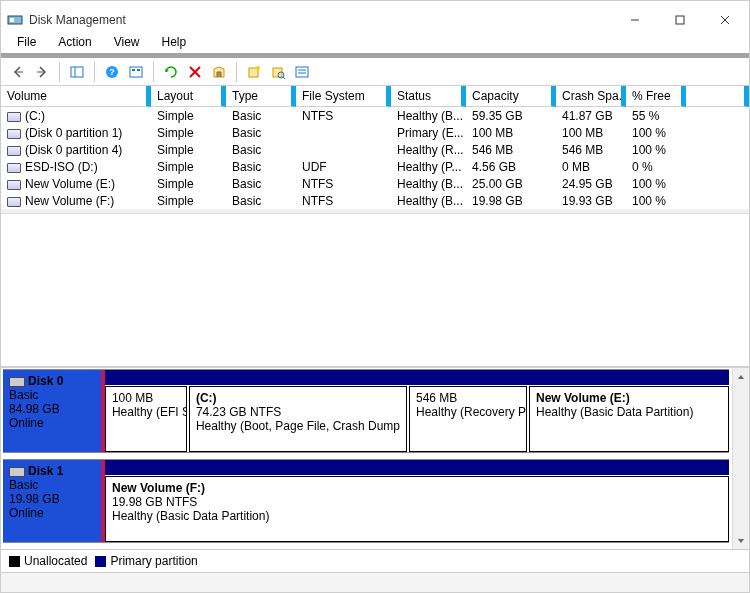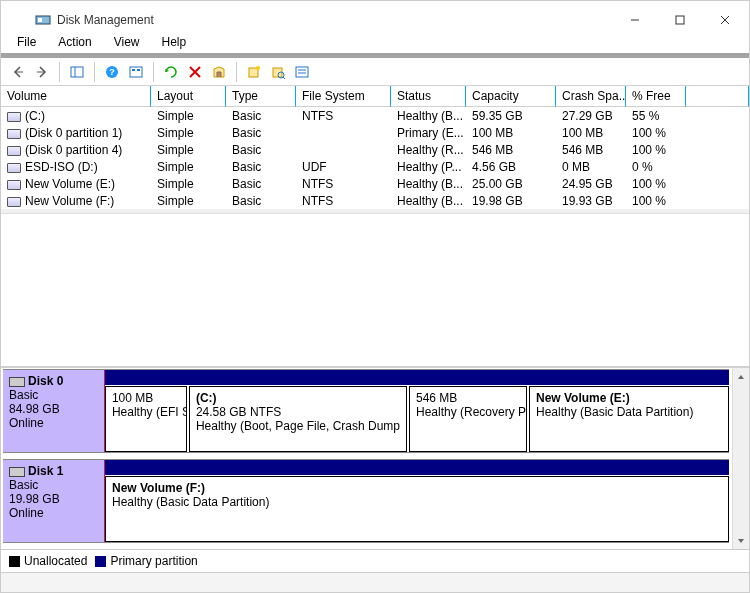--- a/index.html
+++ b/index.html
@@ -14,21 +14,20 @@
   display: flex;
   flex-direction: column;
   border: 1px solid #ccc;
 }
 .titlebar {
   height: 30px;
   display: flex;
   align-items: center;
   padding: 8px 2px 0 6px;
   background: #fff;
-  margin-left: 28px;
 }
 .titlebar .app-icon {
   width: 16px; height: 16px;
   margin-right: 6px;
   display: inline-flex; align-items:center; justify-content:center;
 }
 .titlebar .title { flex: 1; font-size: 12px; color:#333;}
 .winbtn {
   width: 45px; height: 28px;
   display: inline-flex; align-items: center; justify-content: center;
@@ -59,21 +58,21 @@
 .tb-sep { width:1px; height:20px; background:#ccc; margin:0 4px;}
 .volume-table {
   flex: 0 0 auto;
   border-bottom: 4px solid #f0f0f0;
 }
 .vt-header {
   display: flex;
   background: #fff;
 }
 .vt-header .col {
-  border-right: 1px solid #0ea5e9;
+  border-right: 5px solid #0ea5e9;
   border-bottom: 1px solid #d0d0d0;
   padding: 3px 6px;
   background: #fff;
   font-weight: normal;
   white-space: nowrap;
   overflow: hidden;
 }
 .vt-body .row {
   display: flex;
   padding-top:1px;
@@ -118,23 +117,23 @@
 .scrollbar-v .track{flex:1;}
 .disk-row {
   display: flex;
   border-top: 1px solid #888;
   border-bottom: 1px solid #888;
   margin: 1px 2px 6px 2px;
   min-height: 84px;
 }
 .disk-info {
   width: 102px;
-  border-right: 1px solid #be185d;
+  border-right: 4px solid #be185d;
   padding: 4px 6px;
-  background:#c4b5fd;
+  background:#1d4ed8;
 }
 .disk-info .disk-icon { display:inline-block; width:16px;height:10px;border:1px solid #444;background:#ccc;vertical-align:middle;margin-right:3px;}
 .disk-info .disk-name { font-weight:bold; }
 .disk-parts {
   flex:1;
   display:flex;
   flex-direction:column;
 }
 .part-header {
   height: 16px;
@@ -295,21 +294,21 @@
     <div class="col col-end"></div>
   </div>
   <div class="vt-body" id="vt-body">
       <div class="row">
         <div class="cell col-volume"><span class="vol-icon"></span><span>(C:)</span></div>
         <div class="cell col-layout">Simple</div>
         <div class="cell col-type">Basic</div>
         <div class="cell col-fs">NTFS</div>
         <div class="cell col-status">Healthy (B...</div>
         <div class="cell col-capacity">59.35 GB</div>
-        <div class="cell col-free">27.29 GB</div>
+        <div class="cell col-free">41.87 GB</div>
         <div class="cell col-pctfree">55 %</div>
       </div>
       <div class="row">
         <div class="cell col-volume"><span class="vol-icon"></span><span>(Disk 0 partition 1)</span></div>
         <div class="cell col-layout">Simple</div>
         <div class="cell col-type">Basic</div>
         <div class="cell col-fs"></div>
         <div class="cell col-status">Primary (E...</div>
         <div class="cell col-capacity">100 MB</div>
         <div class="cell col-free">100 MB</div>
@@ -376,21 +375,21 @@
             <div class="ph-seg" style="flex:0 0 118px"></div>
             <div class="ph-seg" style="flex:0 0 200px"></div>
           </div>
           <div class="part-body">
             <div class="part" style="flex:0 0 82px">
               <div>100 MB</div>
               <div>Healthy (EFI S</div>
             </div>
             <div class="part" style="flex:1 1 210px">
               <div class="p-title">(C:)</div>
-              <div>24.58 GB NTFS</div>
+              <div>74.23 GB NTFS</div>
               <div>Healthy (Boot, Page File, Crash Dump</div>
             </div>
             <div class="part" style="flex:0 0 118px">
               <div>546 MB</div>
               <div>Healthy (Recovery P</div>
             </div>
             <div class="part" style="flex:0 0 200px">
               <div class="p-title">New Volume  (E:)</div>
               <div>Healthy (Basic Data Partition)</div>
             </div>
@@ -404,20 +403,21 @@
           <div>19.98 GB</div>
           <div>Online</div>
         </div>
         <div class="disk-parts">
           <div class="part-header">
             <div class="ph-seg" style="flex:1 1 auto"></div>
           </div>
           <div class="part-body">
             <div class="part" style="flex:1 1 auto">
               <div class="p-title">New Volume  (F:)</div>
+              <div>19.98 GB NTFS</div>
               <div>Healthy (Basic Data Partition)</div>
             </div>
           </div>
         </div>
       </div>
       <div class="scrollbar-v">
       <div class="arrow">
           <svg width="8" height="8" viewBox="0 0 8 8">
             <path d="M1 6 L4 2 L7 6 Z" fill="#666"></path>
           </svg>

